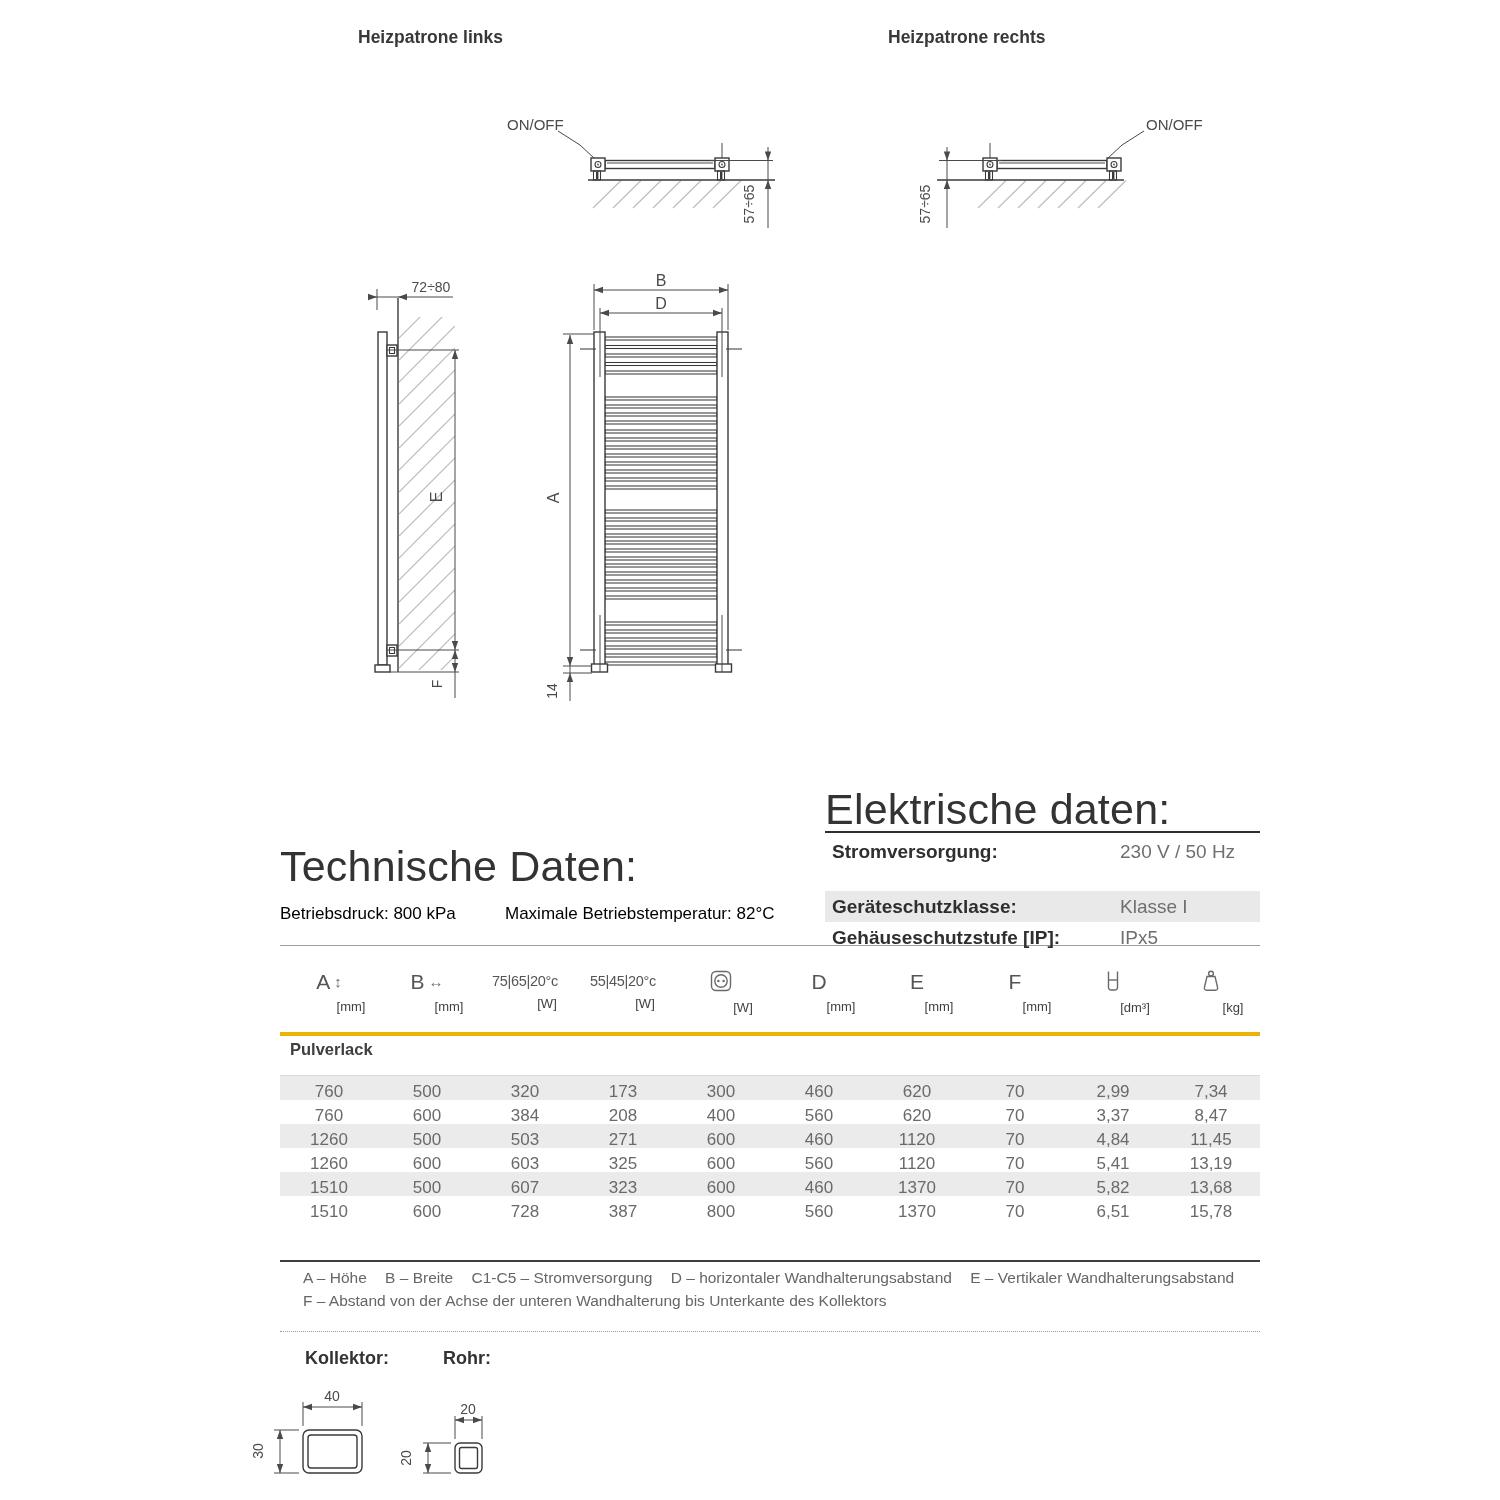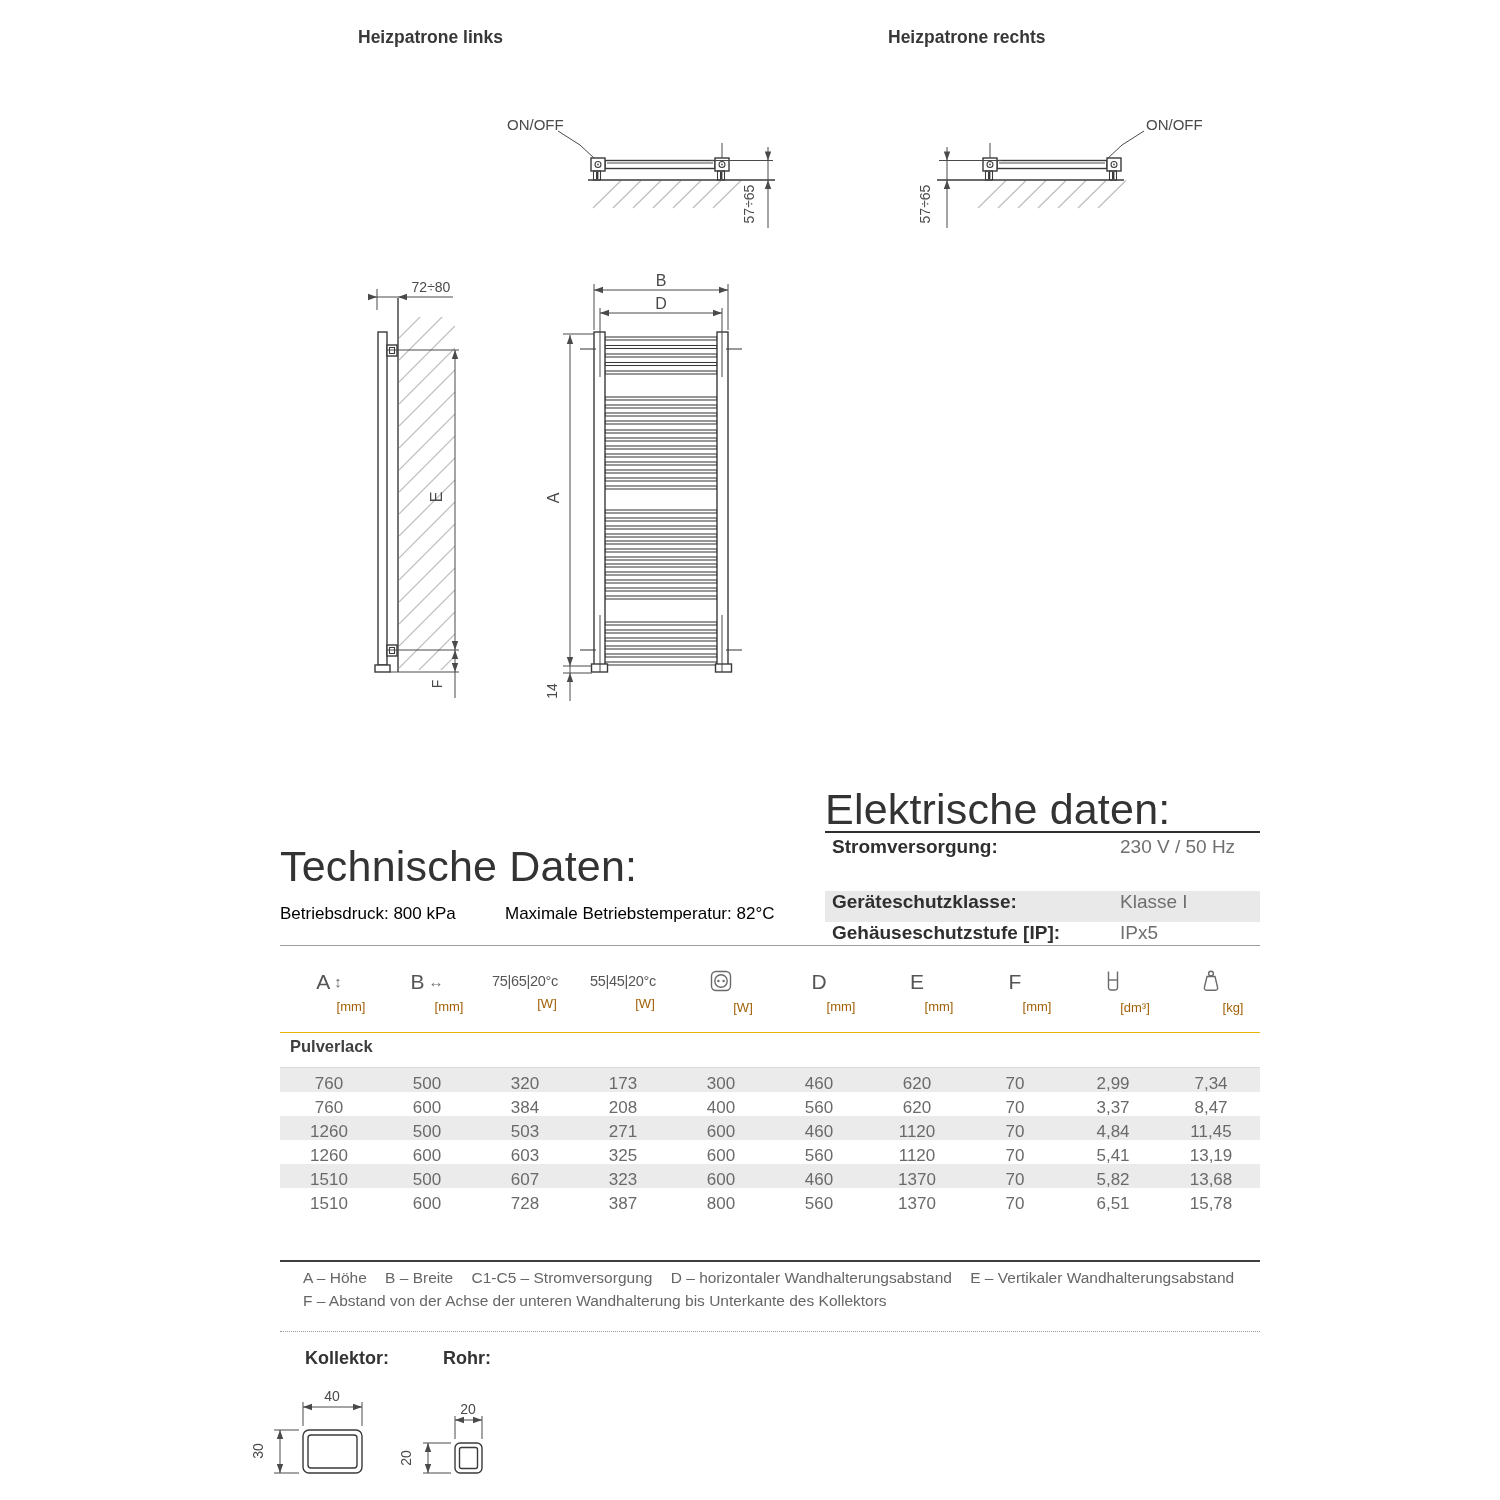--- a/index.html
+++ b/index.html
@@ -9,34 +9,34 @@
   .diagram-title{font-size:17.5px;font-weight:bold;color:#383838;}
   .h1{font-size:43px;color:#333;letter-spacing:0.2px;}
   .muted{font-size:17px;color:#000000;}
   .hairline{height:1px;background:#9c9c9c;}
   .rule-dark{height:2px;background:#3f3f3f;}
   .dotted{border-top:1px dotted #9a9a9a;height:0;}
   .seclabel{font-size:18px;font-weight:bold;color:#333;}
 
   
   .etable{width:435px;border-top:2px solid #2f2f2f;padding-top:3px;}
-  .erow{display:flex;height:31px;position:relative;}
+  .erow{display:flex;height:31px;align-items:center;position:relative;}
   .erow.gray{background:#e9e9e9;margin-top:24px;}
   .elabel{font-size:19px;font-weight:bold;color:#2f2f2f;padding-left:7px;}
   .evalue{position:absolute;left:295px;font-size:19px;color:#6f6f6f;}
 
   
   .spec{width:980px;}
   .thead{display:grid;grid-template-columns:repeat(10,1fr);height:80px;}
   .thcell{display:flex;flex-direction:column;align-items:center;justify-content:center;gap:7px;color:#555;}
   .thsym{font-size:21px;display:flex;align-items:center;gap:4px;line-height:1;}
   .thsym .arrow-glyph{font-size:15px;color:#6f6f6f;}
   .thtemp{font-size:14.5px;letter-spacing:-0.3px;color:#555;}
-  .thunit{font-size:13px;color:#a16207;margin-left:44px;}
-  .grouprow{height:36px;line-height:26px;border-top:1px solid #eab308;border-bottom:1px solid #dadada;
+  .thunit{font-size:13px;color:#404040;margin-left:44px;}
+  .grouprow{height:44px;line-height:26px;border-top:4px solid #eab308;border-bottom:1px solid #dadada;
             font-size:16.5px;font-weight:bold;color:#3f3f3f;padding-left:10px;box-sizing:border-box;}
   .trow{display:grid;grid-template-columns:repeat(10,1fr);height:24px;line-height:32px;
         font-size:17px;color:#6a6a6a;text-align:center;}
   .trow.gray{background:#ebebeb;}
 
   .legend{font-size:15.5px;color:#666;line-height:23px;}
   .legend .li{margin-right:14px;white-space:nowrap;}
 
   
   svg text{font-family:"Liberation Sans",sans-serif;fill:#4a4a4a;}

